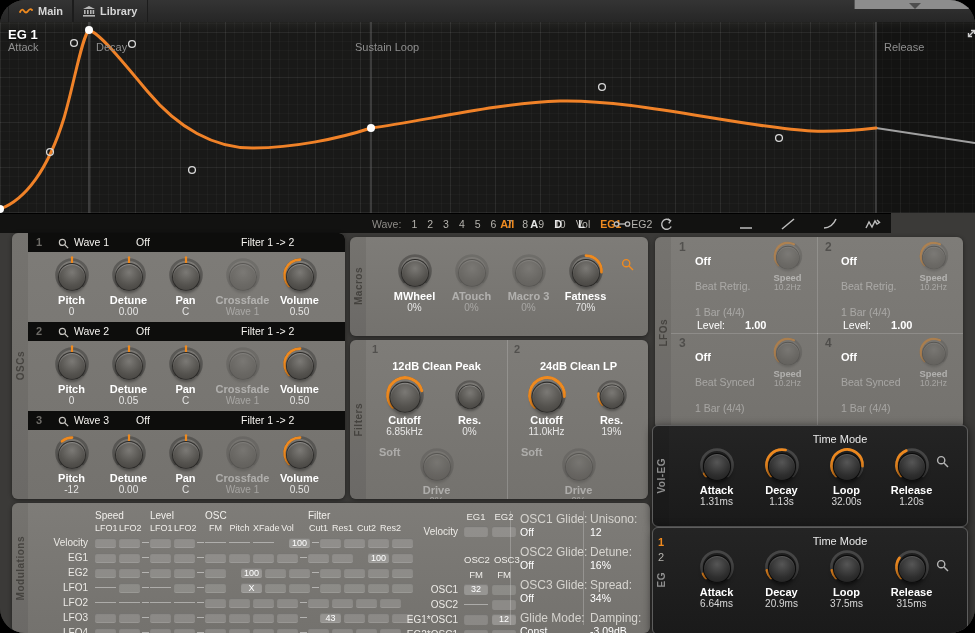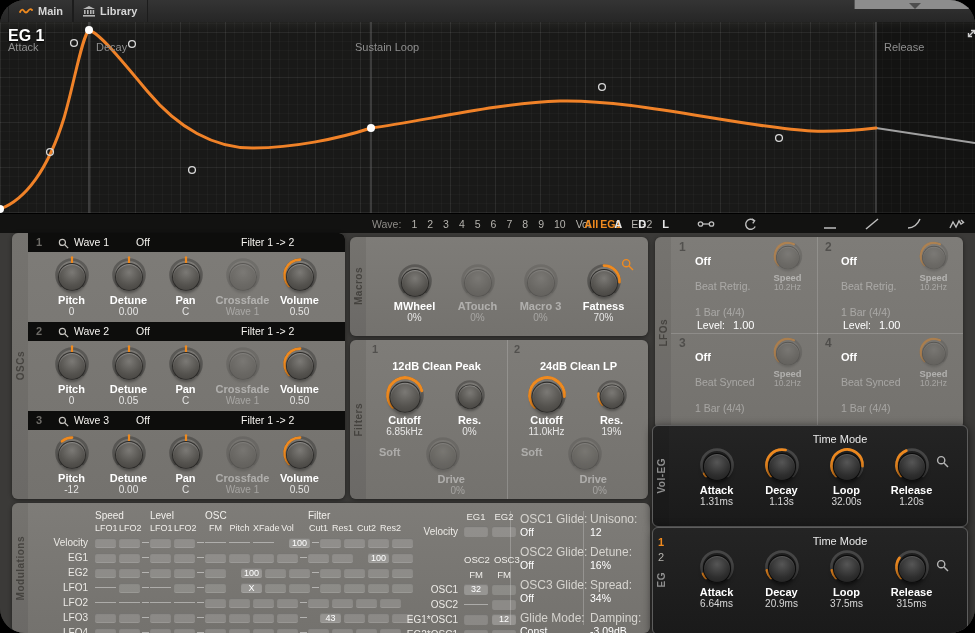--- a/index.html
+++ b/index.html
@@ -20,29 +20,29 @@
 
   
   .envelope{position:absolute;left:0;top:22px;width:975px;height:191px;background:
     repeating-linear-gradient(90deg, rgba(255,255,255,.055) 0 1px, transparent 1px 45px),
     repeating-linear-gradient(0deg, rgba(255,255,255,.05) 0 1px, transparent 1px 45px),
     repeating-linear-gradient(90deg, rgba(255,255,255,.028) 0 1px, transparent 1px 9px),
     repeating-linear-gradient(0deg, rgba(255,255,255,.024) 0 1px, transparent 1px 9px),
     linear-gradient(#232321 0px, #191918 10px);}
   .envelope svg{position:absolute;left:0;top:0;}
   .env-label{position:absolute;font-size:11px;color:#8f8f8f;}
-  .env-title{position:absolute;left:8px;top:5px;font-size:16px;font-weight:bold;color:#fff;text-shadow:0 1px 2px #000;}
+  .env-title{position:absolute;left:8px;top:5px;font-size:13px;font-weight:bold;color:#fff;text-shadow:0 1px 2px #000;}
   .env-curve{fill:none;stroke-width:3;stroke-linecap:round;}
   .env-release{fill:none;stroke-width:2;}
   .env-bound{stroke:#616161;stroke-width:1;}
   .env-shade{fill:rgba(0,0,0,.22);}
   .expand-icon{position:absolute;right:10px;top:5px;cursor:pointer;}
 
   
-  .waverow{position:absolute;left:0;top:213px;width:975px;height:20px;background:#121211;border-top:1px solid #000;display:flex;align-items:center;}
+  .waverow{position:absolute;left:0;top:213px;width:891px;height:20px;background:#121211;border-top:1px solid #000;display:flex;align-items:center;}
   .wr-left{display:flex;align-items:center;gap:10px;margin-left:372px;}
   .wr-label{color:#8e8c88;font-size:10.5px;}
   .wr-item{color:#b5b3ae;font-size:10.5px;cursor:pointer;}
   .wr-item.active{color:#ef8a1f;font-weight:bold;}
   .wr-right{position:absolute;right:10px;top:0;height:20px;display:flex;align-items:center;gap:28px;}
   .wr-view{color:#e6e6e6;font-size:11px;font-weight:bold;cursor:pointer;}
   .wr-view.active{color:#ef8a1f;}
   .wr-ico{display:flex;align-items:center;cursor:pointer;color:#bdbdbd;}
   .wr-sep{width:10px;}
 
@@ -77,46 +77,46 @@
   .osc-row:first-of-type .osc-head{border-radius:0 6px 0 0;}
   .osc-head .num{position:absolute;left:8px;color:#6d6b67;font-weight:bold;font-size:11px;}
   .osc-head .mag{position:absolute;left:30px;top:4px;color:#c9c7c2;}
   .osc-head .wname{position:absolute;left:46px;}
   .osc-head .wmode{position:absolute;left:108px;}
   .osc-head .wfilter{position:absolute;left:213px;}
   .osc-knobs{padding-left:15px;padding-top:3px;}
 
   
   #macros-panel{left:350px;top:4px;width:298px;height:99px;}
-  #macros-knobs{padding-left:36px;padding-top:24px;gap:6px;}
+  #macros-knobs{padding-left:36px;padding-top:14px;}
   .mag-abs{position:absolute;cursor:pointer;}
 
   
   #filters-panel{left:350px;top:107px;width:298px;height:159px;overflow:hidden;}
   .filter-half{position:absolute;top:0;width:141px;height:159px;}
   .filter-half.f2{border-left:1px solid rgba(255,255,255,.18);}
   .fnum{position:absolute;top:3px;left:6px;font-weight:bold;font-size:11px;color:rgba(0,0,0,.35);}
   .ftitle{text-align:center;margin-top:20px;font-size:11px;font-weight:bold;color:#fff;cursor:pointer;}
   .fknobs{display:flex;justify-content:flex-start;padding-left:10px;gap:8px;margin-top:3px;}
   .fdrive{position:relative;margin-top:-4px;height:70px;}
   .fsoft{position:absolute;left:13px;top:13px;font-size:11px;font-weight:bold;color:#fff;opacity:.4;}
-  .fdrive .knob{margin:1px auto;align-items:flex-end;}
+  .fdrive .knob{margin:12px auto;}
 
   
   #lfos-panel{left:655px;top:4px;width:308px;height:192px;overflow:hidden;}
   .lfo-cell{position:absolute;width:146px;height:96px;cursor:default;}
   .lfo-cell.br{border-right:1px solid rgba(255,255,255,.16);}
   .lfo-cell.bb{border-bottom:1px solid rgba(255,255,255,.16);}
   .lfo-num{position:absolute;left:8px;top:3px;font-size:12px;font-weight:bold;color:rgba(0,0,0,.35);}
   .lfo-state{position:absolute;left:24px;top:18px;font-size:11px;font-weight:bold;color:#fff;cursor:pointer;}
   .lfo-mode{position:absolute;left:24px;top:43px;font-size:10.5px;color:#fff;opacity:.35;cursor:pointer;}
   .lfo-rate{position:absolute;left:24px;top:69px;font-size:10.5px;color:#fff;opacity:.35;cursor:pointer;}
   .lfo-knob{position:absolute;left:88px;top:2px;transform:scale(.85);transform-origin:top center;}
   .lfo-level{position:absolute;left:26px;top:82px;font-size:10.5px;color:#fff;}
-  .lfo-level b{font-weight:normal;margin-left:8px;font-size:11px;}
+  .lfo-level b{font-weight:bold;margin-left:20px;font-size:11px;}
 
   
   #voleg-panel{left:652px;top:192px;width:314px;height:100px;z-index:5;}
   #eg-panel{left:652px;top:294px;width:314px;height:106px;z-index:5;}
   .tm-title{text-align:center;padding-left:60px;margin-top:7px;font-size:11px;color:#e8e8e8;cursor:pointer;}
   .tm-knobs{padding-left:35px;margin-top:0;gap:8px;}
   .eg-nums{position:absolute;left:5px;top:8px;display:flex;flex-direction:column;gap:3px;font-size:11px;line-height:12px;}
   .eg-nums .n1{color:#ef8a1f;font-weight:bold;cursor:pointer;}
   .eg-nums .n2{color:#b5b3ae;cursor:pointer;}
   .eg-vlabel{position:absolute;left:0;top:44px;bottom:0;width:16px;display:flex;align-items:flex-start;justify-content:center;}

